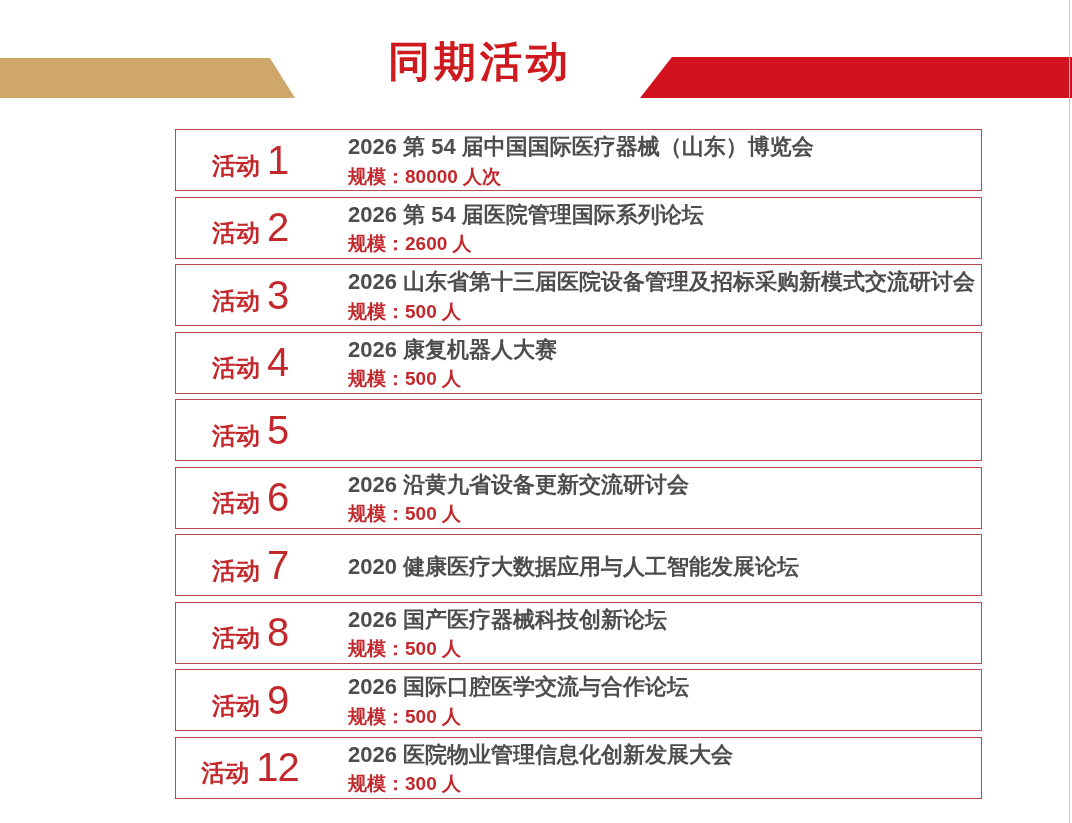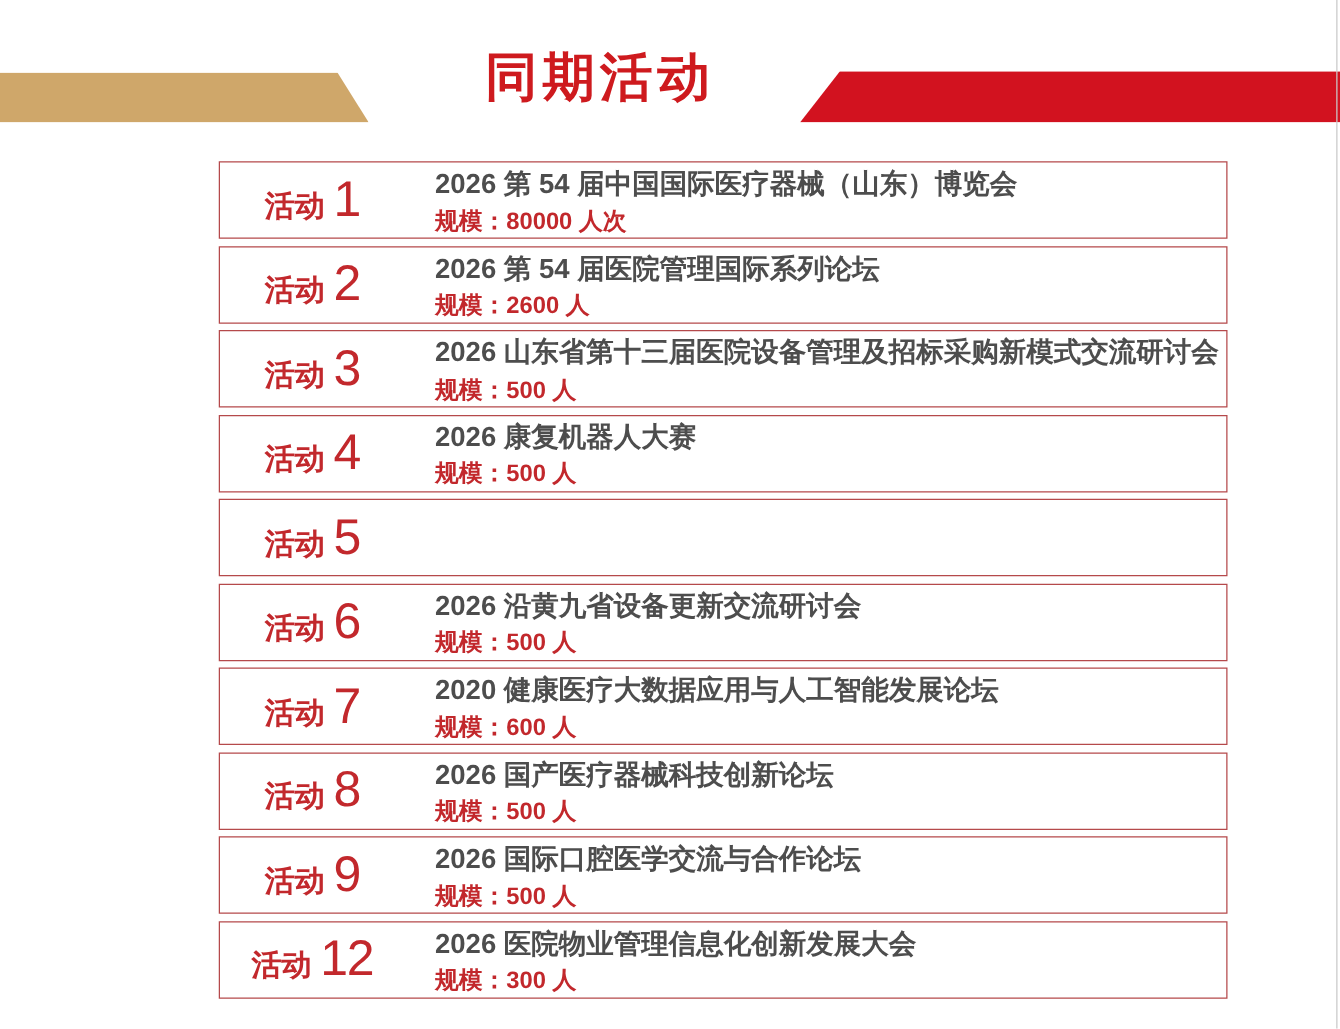--- a/index.html
+++ b/index.html
@@ -135,21 +135,20 @@
     </div>
   </div>
 
   <div class="row">
     <div class="label">
       <span class="label-cn">活动</span>
       <span class="label-num">7</span>
     </div>
     <div class="content">
       <div class="a-title">2020 健康医疗大数据应用与人工智能发展论坛</div>
-      <div class="a-scale">规模：600 人</div>
     </div>
   </div>
 
   <div class="row">
     <div class="label">
       <span class="label-cn">活动</span>
       <span class="label-num">8</span>
     </div>
     <div class="content">
       <div class="a-title">2026 国产医疗器械科技创新论坛</div>

